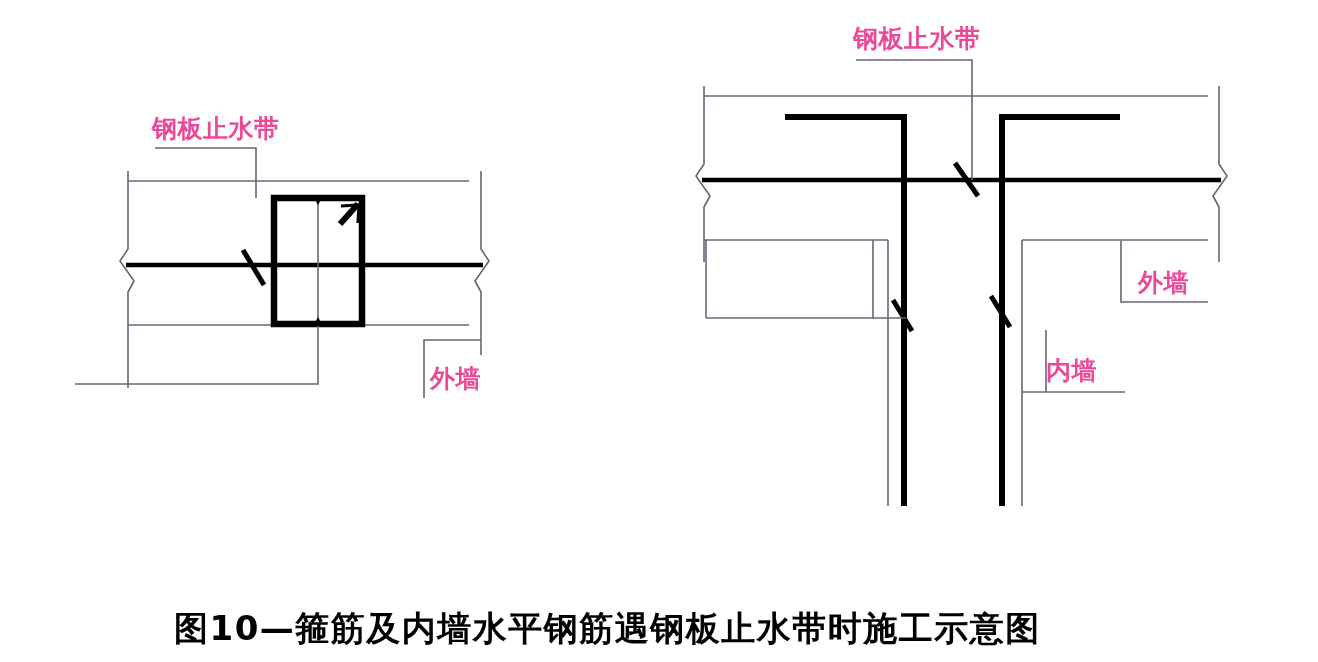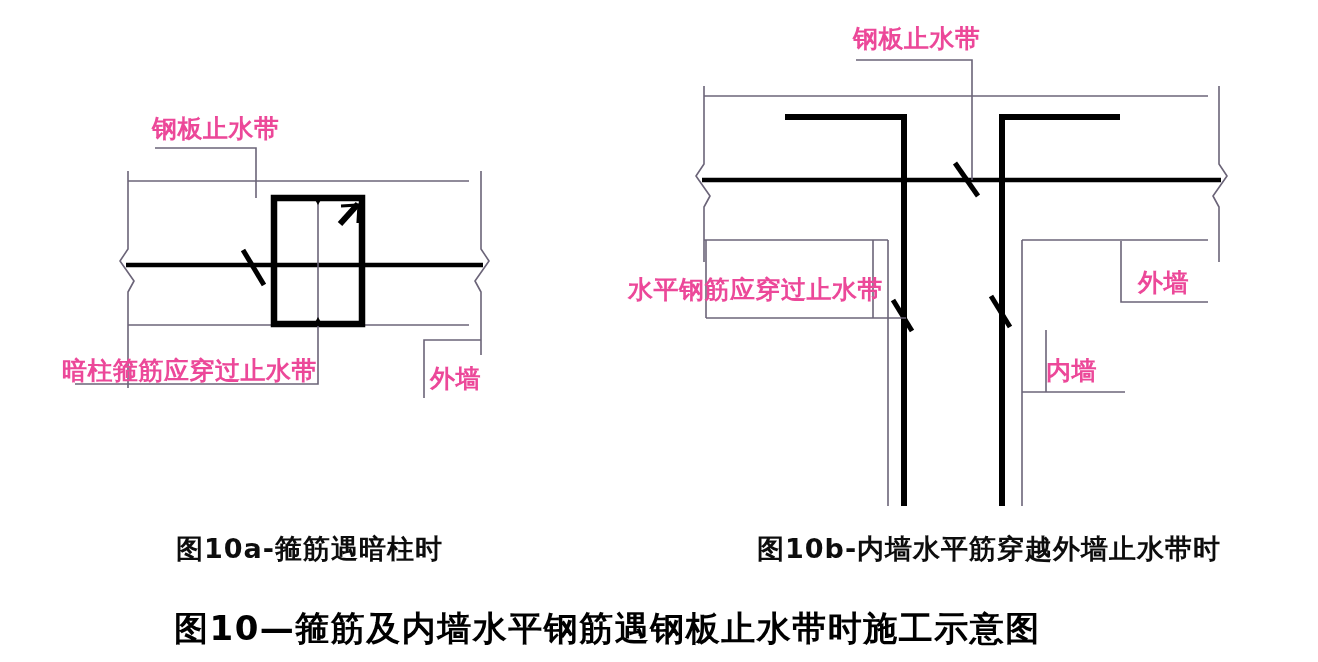--- a/index.html
+++ b/index.html
@@ -118,31 +118,27 @@
 
       <path d="M1121 241 L1121 302 L1208 302" stroke="#6b6478" stroke-width="1.6" fill="none"></path>
 
       <path d="M1022 392 L1125 392" stroke="#6b6478" stroke-width="1.6" fill="none"></path>
       <path d="M1046 330 L1046 392" stroke="#6b6478" stroke-width="1.6" fill="none"></path>
     </g>
   </svg>
 
   <div class="lbl lbl-note" style="left:152px; top:116px;">钢板止水带</div>
 
-  <div class="lbl lbl-note" style="left:62px; top:358px;">暗柱箍筋应穿过止水带</div>
 
   <div class="lbl lbl-note" style="left:430px; top:366px;">外墙</div>
 
   <div class="lbl lbl-note" style="left:853px; top:26px;">钢板止水带</div>
 
-  <div class="lbl lbl-note" style="left:628px; top:277px;">水平钢筋应穿过止水带</div>
 
   <div class="lbl lbl-note" style="left:1138px; top:270px;">外墙</div>
 
   <div class="lbl lbl-note" style="left:1046px; top:358px;font-family:Liberation Serif, serif;">内墙</div>
 
-  <div class="cap" style="left:176px; top:531px;">图10a-箍筋遇暗柱时</div>
 
-  <div class="cap" style="left:757px; top:531px;">图10b-内墙水平筋穿越外墙止水带时</div>
 
   <div class="maintitle" style="left:174px; top:606px;text-align:right;">图10—箍筋及内墙水平钢筋遇钢板止水带时施工示意图</div>
 
 </div>
 
 </body></html>

